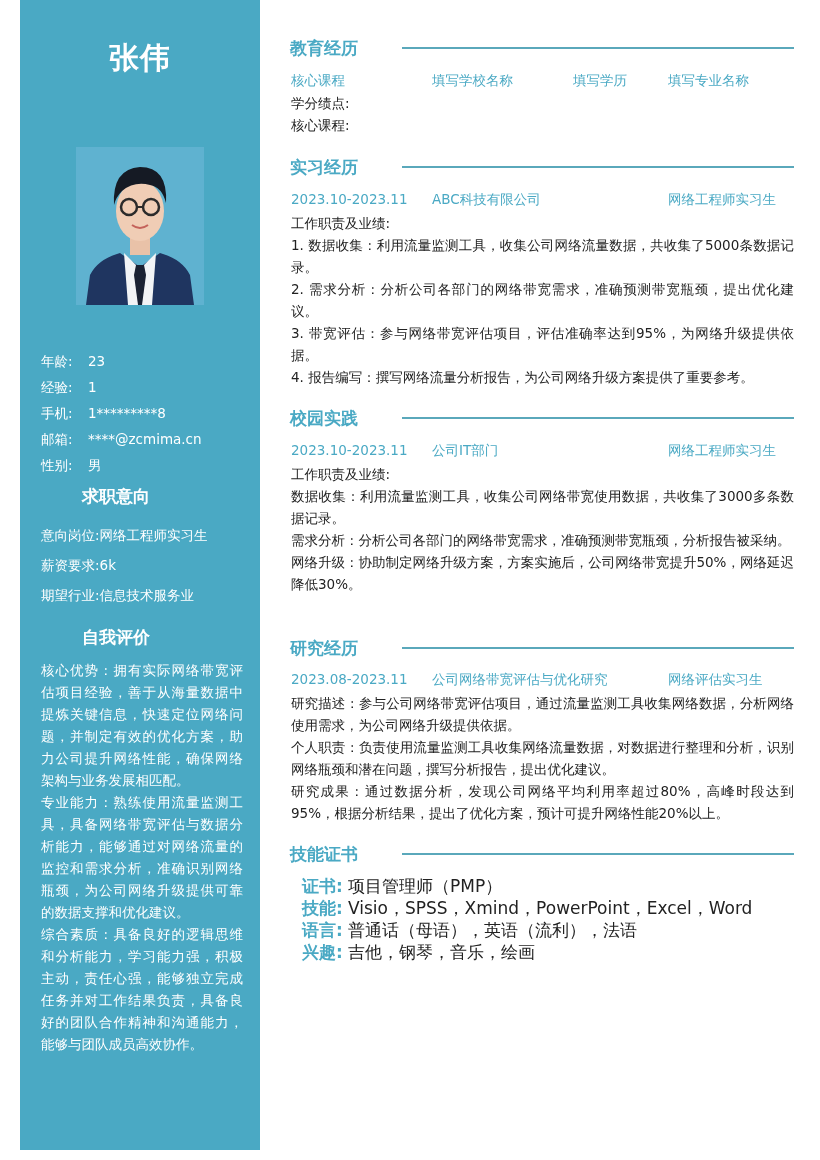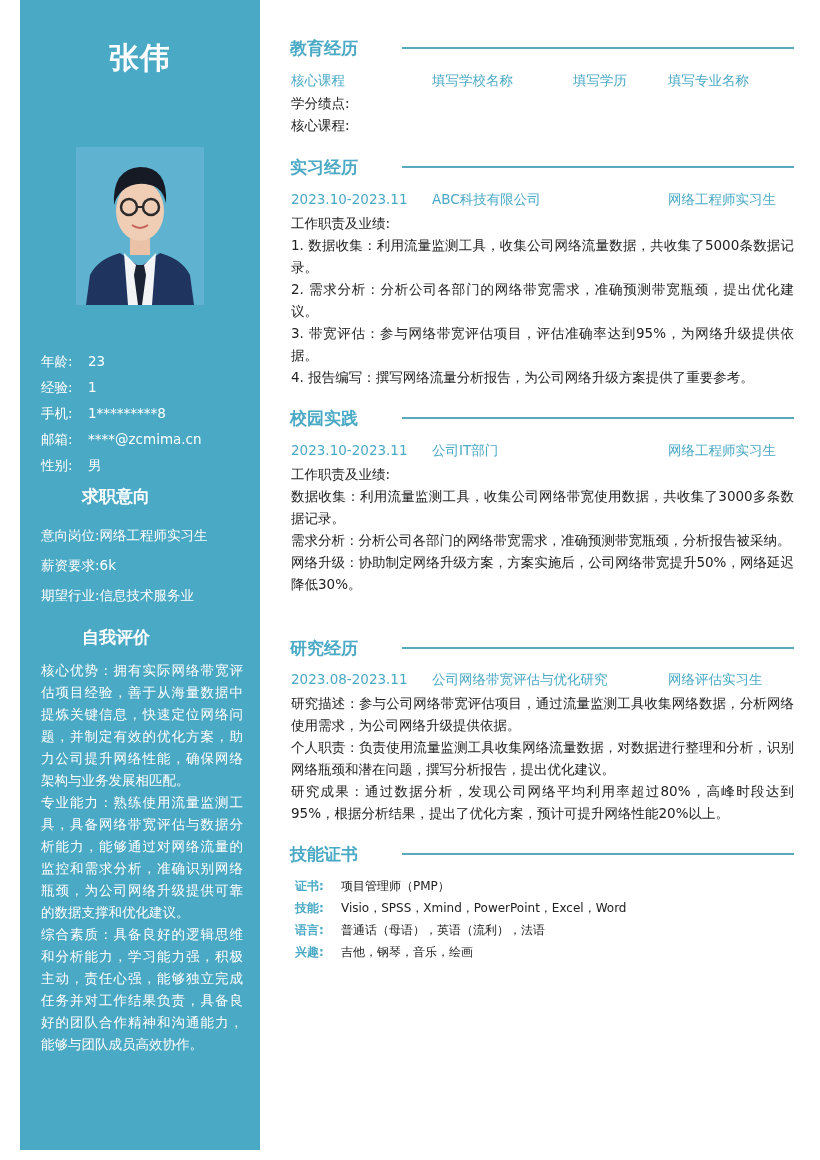--- a/index.html
+++ b/index.html
@@ -49,21 +49,21 @@
     color: #4aa9c4; white-space: nowrap;
   }
   .meta span { position: absolute; top: 0; line-height: 22px; }
 
   .body {
     position: absolute; left: 1px; width: 503px; font-size: 13.5px; line-height: 22px; color: #222;
     text-align: justify;
   }
   .body p { margin: 0; }
 
-  .skills { position: absolute; left: 5px; top: 875px; font-size: 12px; line-height: 22px; }
+  .skills { position: absolute; left: 12px; top: 875px; font-size: 17px; line-height: 22px; }
   .skills .row { white-space: nowrap; }
   .skills .k { color: #4aa9c4; font-weight: bold; display: inline-block; width: 46px; }
 </style>
 </head>
 <body>
 
 <div class="sidebar">
   <div class="name">张伟</div>
 
   <div class="photo">

